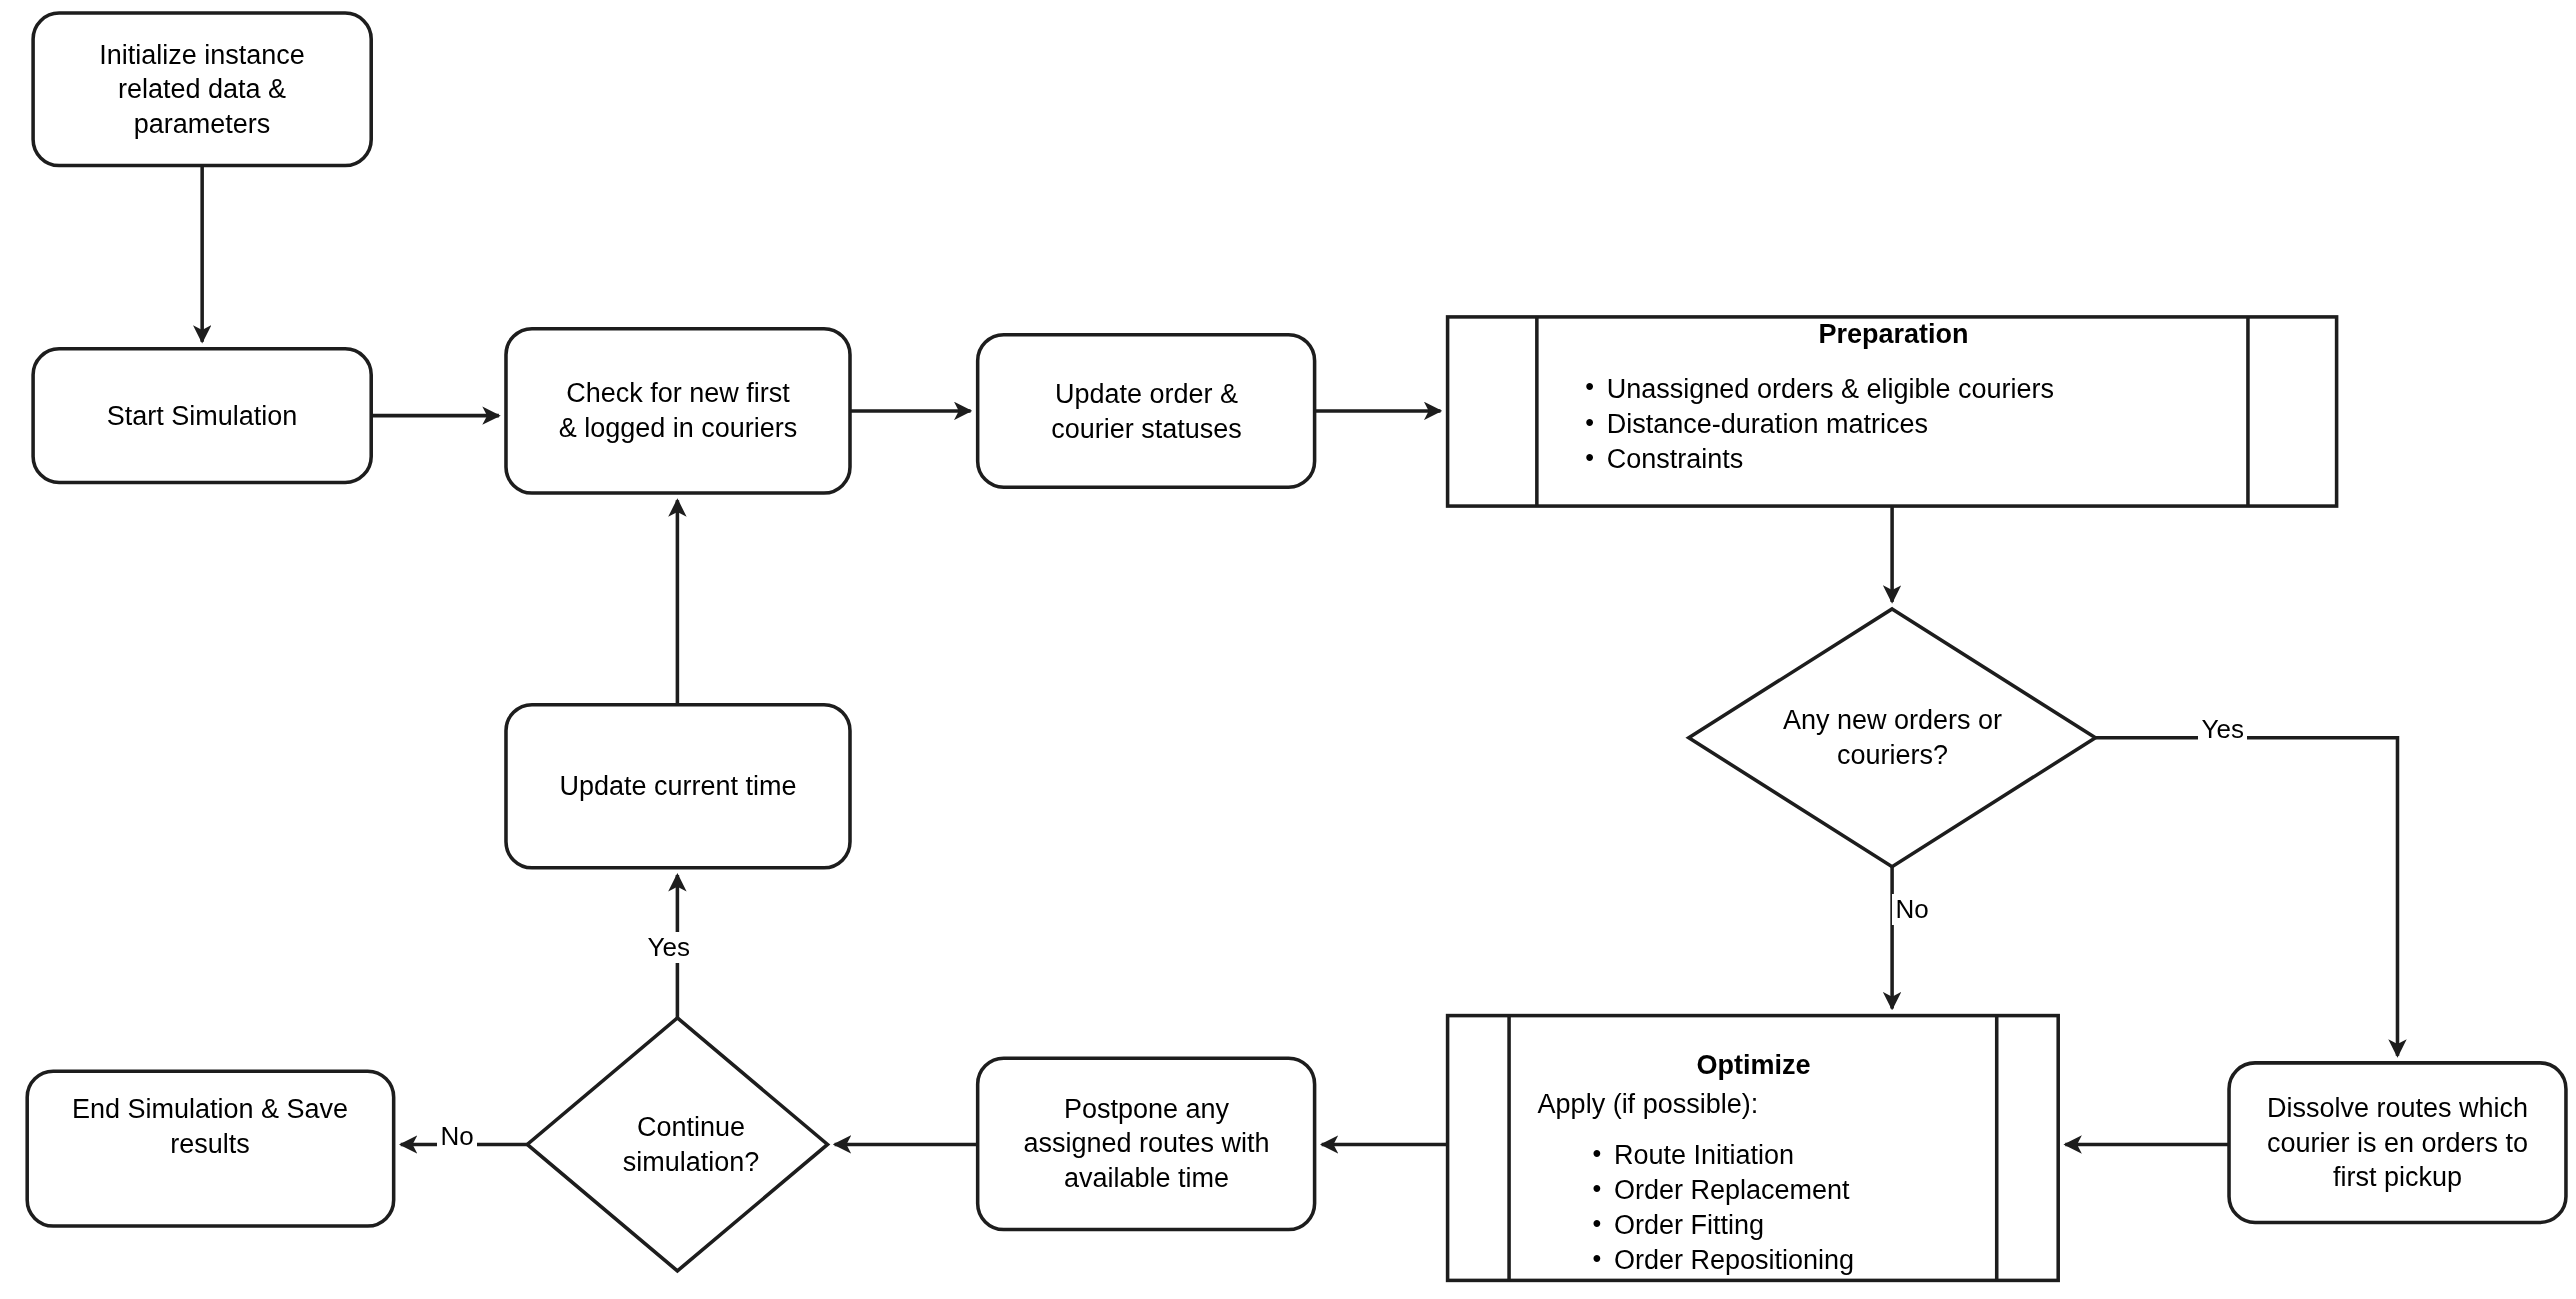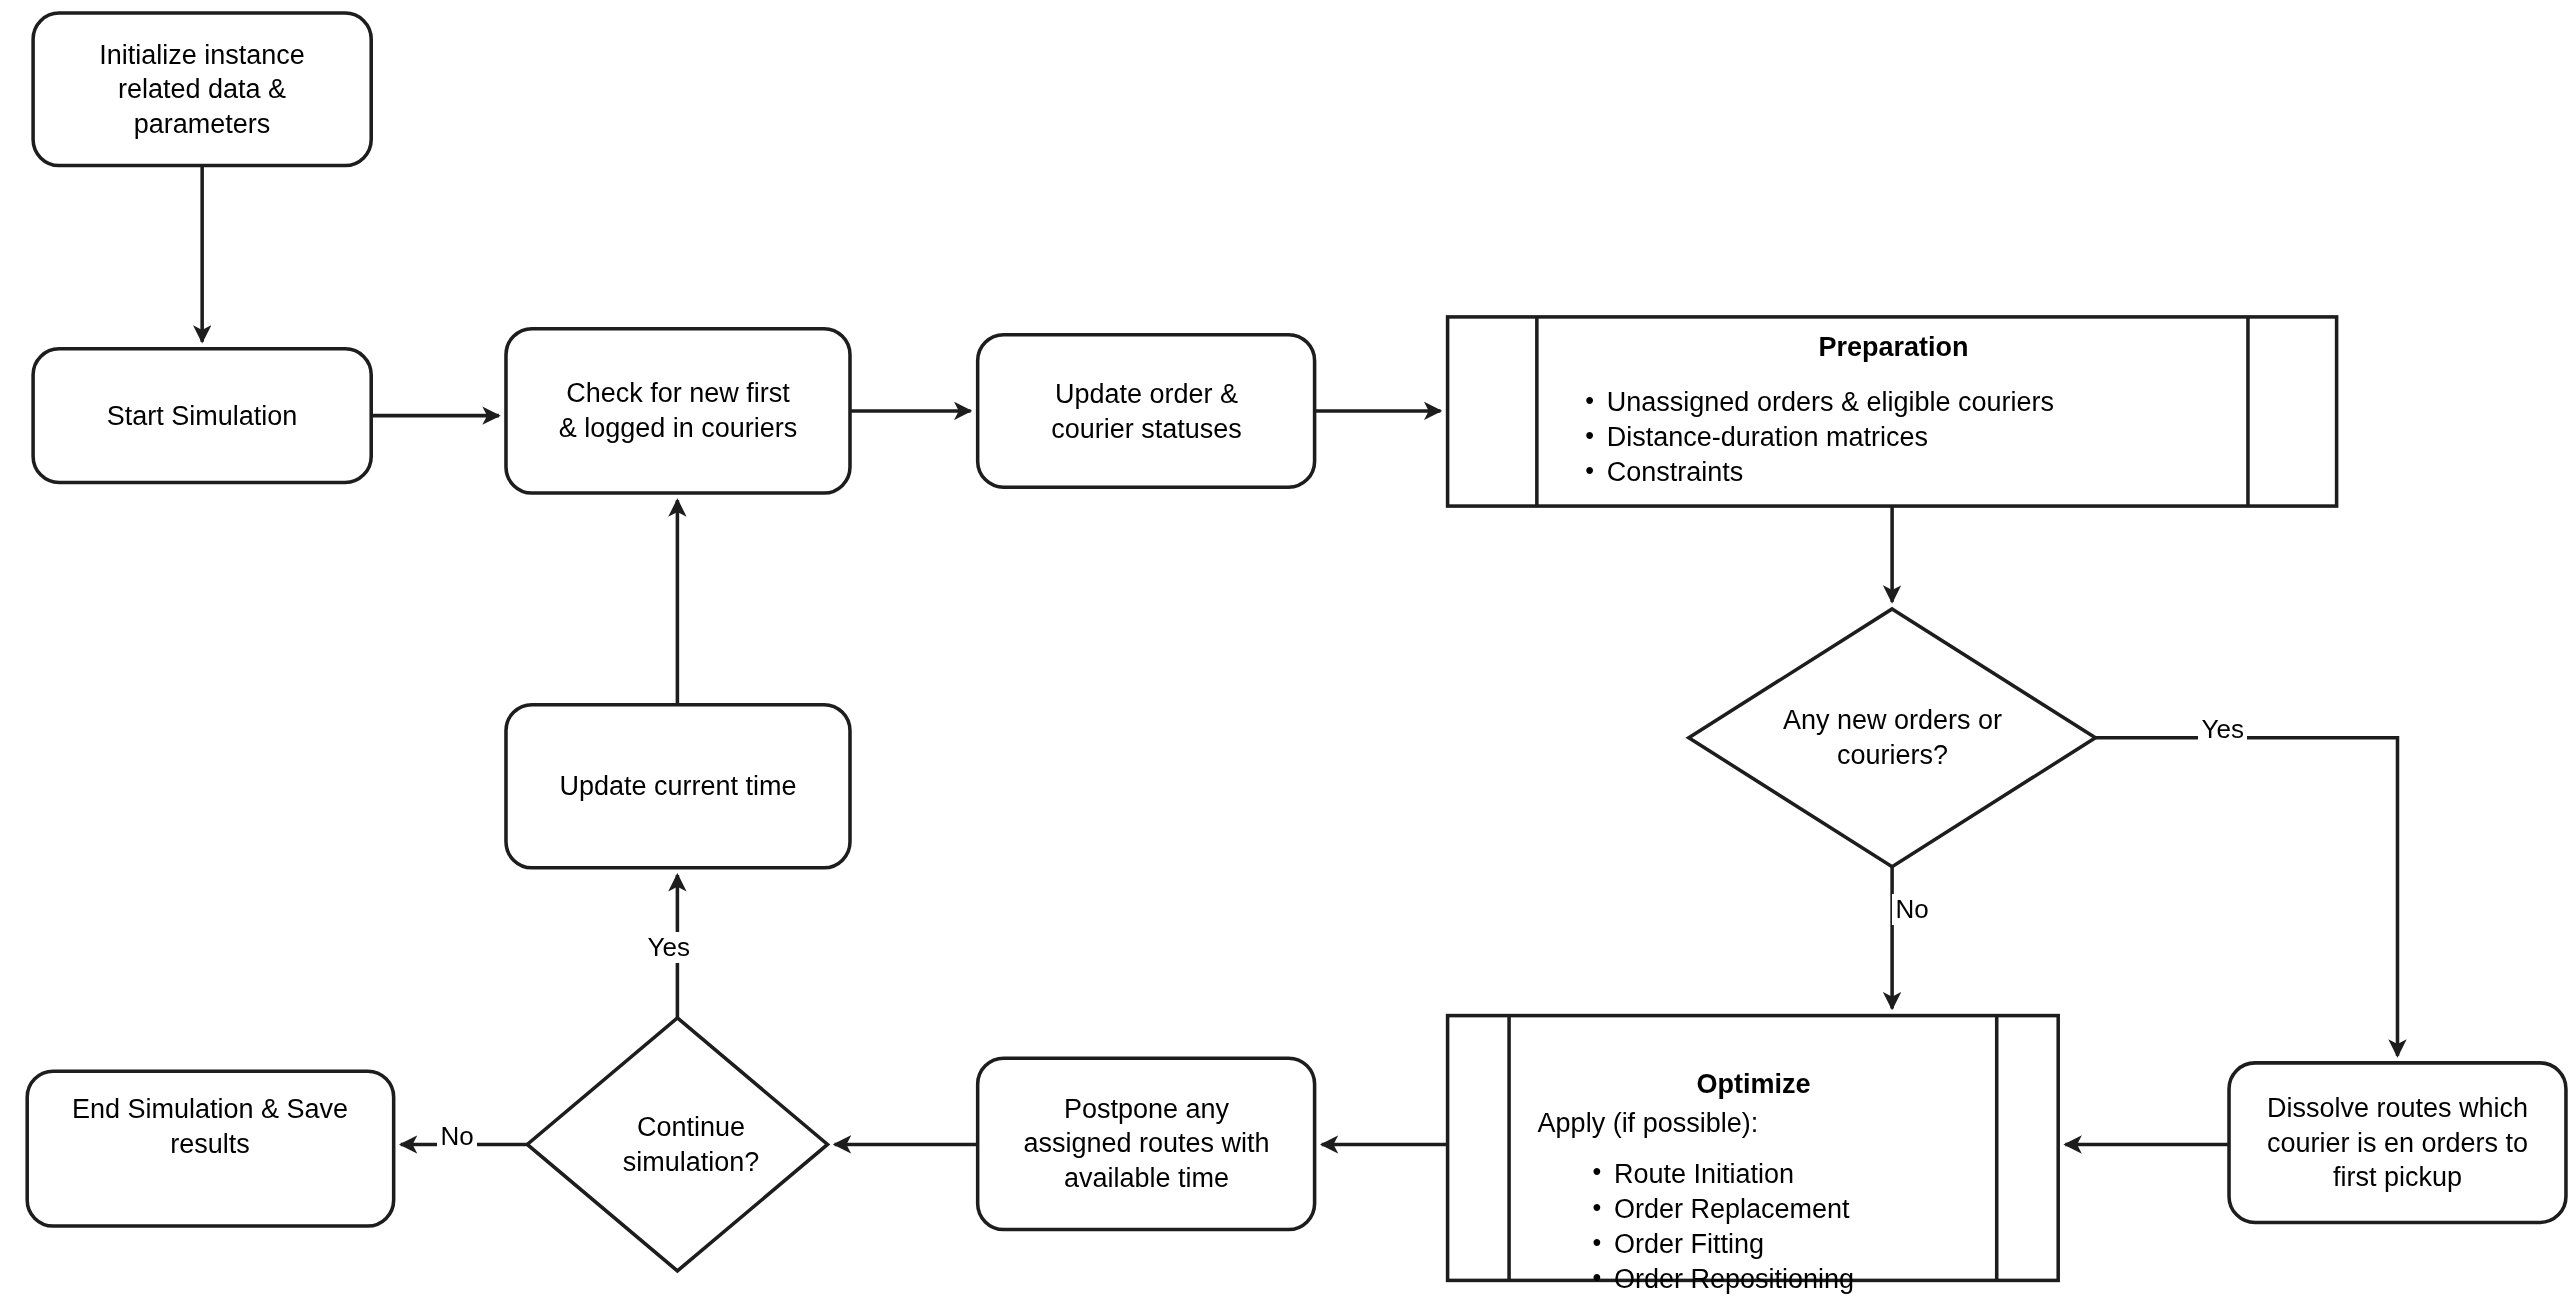--- a/index.html
+++ b/index.html
@@ -57,21 +57,21 @@
     font-family: "Liberation Sans", sans-serif;
     background: #ffffff;
     padding: 0 3.5px;
     white-space: nowrap;
     text-align: center;
   }
   .proc-block {
     position: absolute;
     display: flex;
     flex-direction: column;
-    justify-content: flex-end;
+    justify-content: flex-start;
     color: #000000;
     font-size: 27px;
     line-height: 1.30;
     font-family: "Liberation Sans", sans-serif;
   }
   .proc-title {
     font-weight: bold;
     text-align: center;
     margin-bottom: 3.5px;
     white-space: nowrap;

